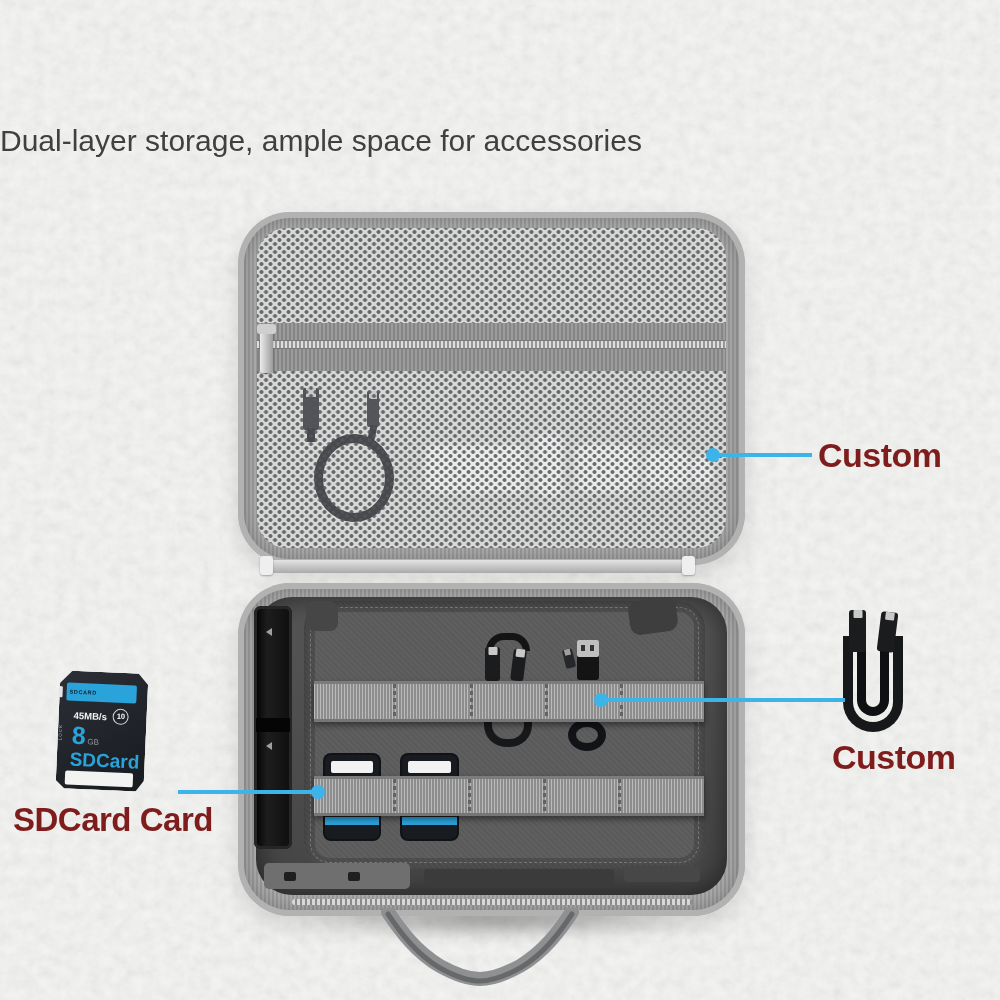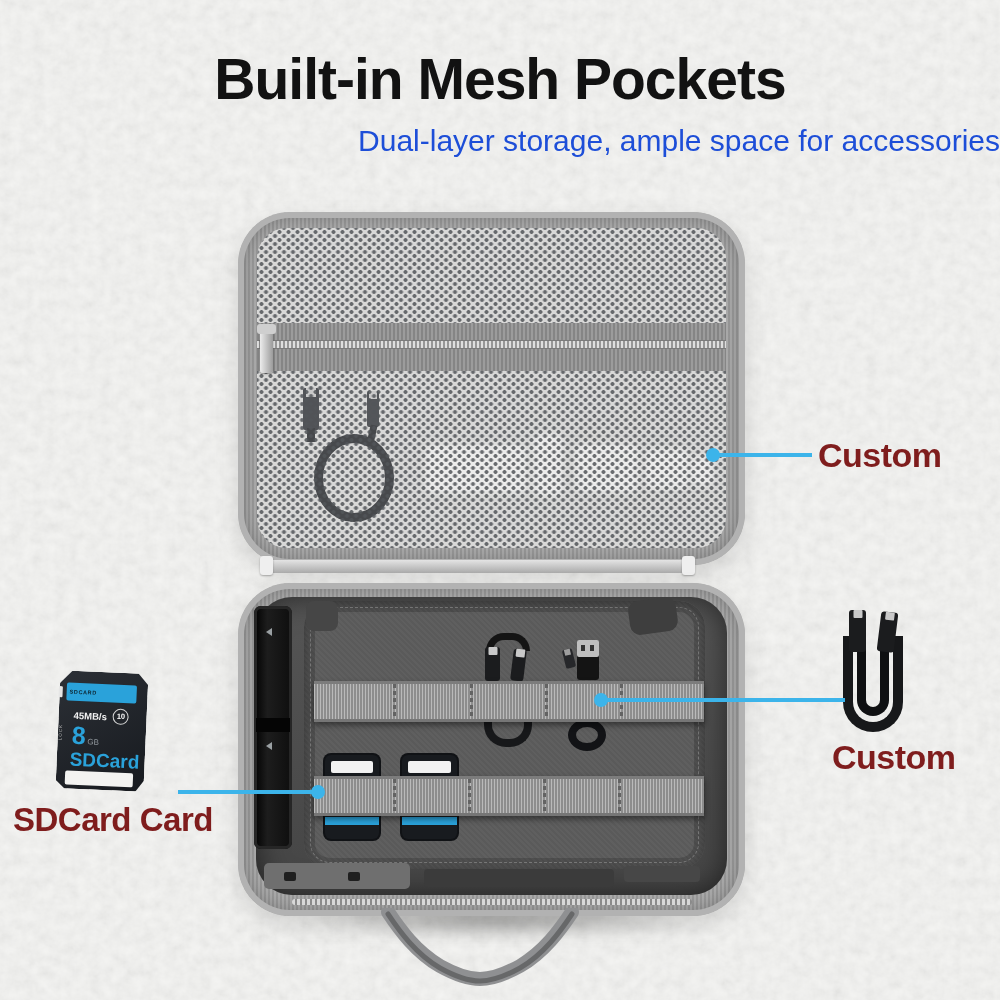--- a/index.html
+++ b/index.html
@@ -2,22 +2,22 @@
 <html style="--accent: #3cb4ea; --sd-blue: #2aa2da;"><head>
 <meta charset="utf-8">
 <style>
   html,body{margin:0;padding:0;background:#e9e9e9;}
   .stage{position:relative;width:1000px;height:1000px;overflow:hidden;
     font-family:"Liberation Sans",sans-serif;background:#f5f5f3;}
   .abs{position:absolute;box-sizing:border-box;}
   
   .title{left:0;right:0;top:46px;text-align:center;font-size:57px;font-weight:800;
     color:#121212;letter-spacing:-1px;margin:0;}
-  .subtitle{left:0;right:0;top:124px;text-align:right;font-size:30px;font-weight:400;
-    color:#1d4ed8;margin:0;}
+  .subtitle{left:0;right:0;top:124px;text-align:left;font-size:30px;font-weight:400;
+    color:#404040;margin:0;}
   
   .shell{background-color:#a4a4a4;
     background-image:repeating-linear-gradient(90deg,rgba(255,255,255,.10) 0 2px,rgba(0,0,0,.06) 2px 4px);
     box-shadow:inset 0 0 0 6px #b2b2b2, inset 0 0 26px rgba(0,0,0,.38), 0 10px 24px rgba(0,0,0,.12);}
   .lid{left:238px;top:212px;width:507px;height:353px;border-radius:52px;}
   .bottomshell{left:238px;top:583px;width:507px;height:333px;border-radius:52px;}
   .lid-mesh{left:257px;top:228px;width:469px;height:320px;border-radius:30px;background:#d8d8d7;overflow:hidden;}
   .mesh-dots{inset:0;opacity:.85;
     background-image:radial-gradient(#53565a 1.7px,rgba(83,86,90,0) 2.4px),
                      radial-gradient(#53565a 1.7px,rgba(83,86,90,0) 2.4px);
@@ -97,21 +97,20 @@
         <feColorMatrix type="saturate" values="0"></feColorMatrix>
         <feComponentTransfer>
             <feFuncA type="linear" slope="0" intercept="0.13"></feFuncA>
           </feComponentTransfer>
       </filter>
     </defs>
     <rect width="1000" height="1000" fill="#f5f5f3"></rect>
     <rect width="1000" height="1000" filter="url(#grain)"></rect>
   </svg>
 
-  <h1 class="abs title">Built-in Mesh Pockets</h1>
   <p class="abs subtitle">Dual-layer storage, ample space for accessories</p>
 
   <div class="abs shadow-ellipse"></div>
 
   <div class="abs shell lid"></div>
   <div class="abs lid-mesh">
 
     <div class="abs" style="left:0;top:0;width:100%;height:100%">
       <div class="abs" style="left:46px;top:160px;width:16px;height:42px;background:#515357;border-radius:2px">
         <div class="abs" style="left:3px;top:0;width:10px;height:9px;background:#c9c9c9"></div>

